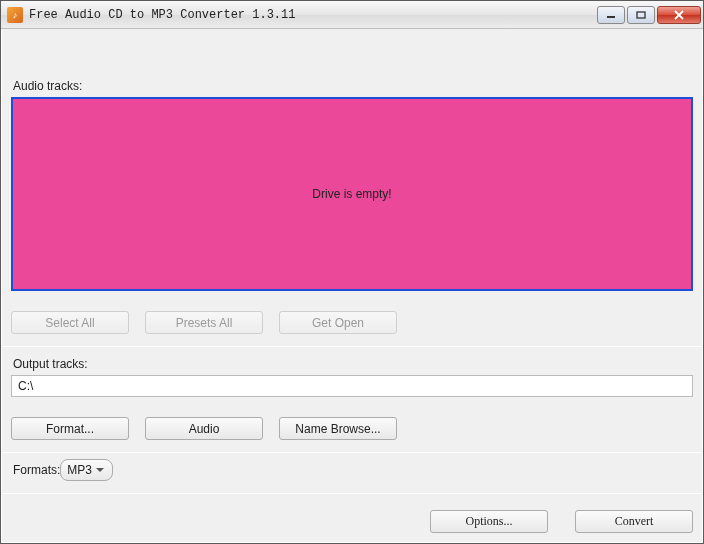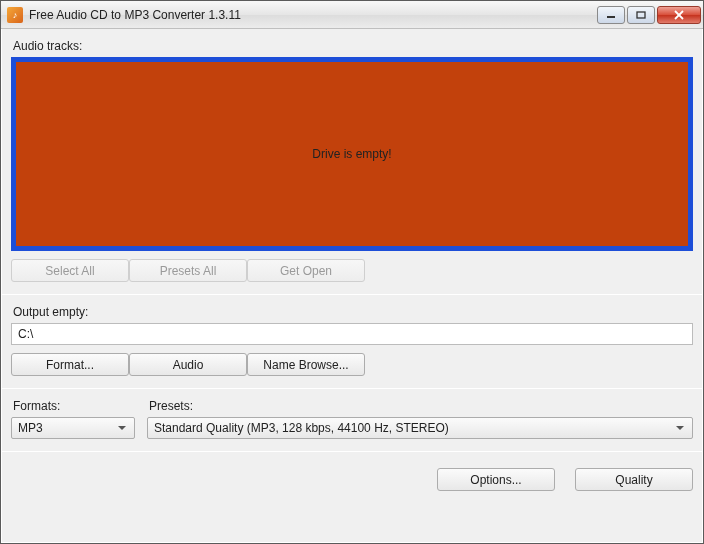--- a/index.html
+++ b/index.html
@@ -24,21 +24,21 @@
     padding: 0 2px 0 6px;
   }
   .title-icon {
     width: 16px; height: 16px;
     background: linear-gradient(135deg, #f5a83a, #d9641a);
     border-radius: 2px;
     margin-right: 6px;
     display: flex; align-items: center; justify-content: center;
     font-size: 9px; color: #fff; font-weight: bold;
   }
-  .titlebar-text { flex: 1; color: #222; }
+  .titlebar-text { flex: 1; color: #222; font-family: Liberation Mono, monospace; }
   .win-controls { display: flex; gap: 2px; }
   .win-btn {
     width: 28px; height: 18px;
     border: 1px solid #8a8a8a;
     border-radius: 3px;
     background: linear-gradient(to bottom, #f2f6fb, #cdd8e8);
     display: flex; align-items: center; justify-content: center;
     font-size: 10px; color: #333;
   }
   .win-btn.close {
@@ -46,33 +46,33 @@
     background: linear-gradient(to bottom, #eea196 0%, #d9513c 48%, #c5331f 52%, #e27b6a 100%);
     border-color: #9a3a2c;
     color: #fff;
     width: 44px;
   }
   .win-btn svg { display: block; }
   
   .client {
     flex: 1;
     padding: 6px 10px 10px 10px;
-    display: flex; flex-direction: column;
+    display: flex; flex-direction: column; justify-content: flex-end;
   }
   .label { color: #222; margin: 4px 0 4px 2px; }
   
   .tracks-box {
     flex: 0 0 194px;
-    background: #c2410c;
-    border: 5px solid #1d4ed8;
+    background: #ec4899;
+    border: 2px solid #1d4ed8;
     display: flex; align-items: center; justify-content: center;
     color: #222;
   }
   
-  .row { display: flex; gap: 0; margin-top: 8px; }
+  .row { display: flex; gap: 16px; margin-top: 20px; }
   .btn {
     height: 23px;
     min-width: 118px;
     border: 1px solid #acacac;
     border-radius: 3px;
     background: linear-gradient(to bottom, #fbfbfb, #e8e8e8);
     color: #222;
     font: inherit;
     display: flex; align-items: center; justify-content: center;
     padding: 0 10px;
@@ -95,49 +95,50 @@
     width: 100%;
     height: 22px;
     border: 1px solid #bcbcbc;
     background: #fff;
     font: inherit;
     padding: 2px 6px;
     color: #222;
   }
   
   .formats-row { display: flex; gap: 12px; align-items: flex-end; }
-  .col { display: flex; flex-direction: column; }
+  .col { display: flex; flex-direction: row; }
   .col.formats { width: 124px; }
   .col.presets { flex: 1; }
   
   .select {
     height: 22px;
     border: 1px solid #acacac;
-    border-radius: 2px;
+    border-radius: 8px;
     background: linear-gradient(to bottom, #fbfbfb, #e8e8e8);
     display: flex; align-items: center;
     padding: 0 4px 0 6px;
     font: inherit; color: #222;
     position: relative;
   }
   .select .chev {
     margin-left: auto;
     width: 16px; height: 100%;
     display: flex; align-items: center; justify-content: center;
   }
   .select .chev::before {
     content: "";
     border-left: 4px solid transparent;
     border-right: 4px solid transparent;
     border-top: 4px solid #555;
   }
   
   .footer {
-    display: flex; justify-content: flex-end; gap: 20px;
+    display: flex; justify-content: flex-end; gap: 27px;
     margin-top: 10px;
+    font-family: Liberation Serif, serif;
   }
   .footer .btn { min-width: 118px; }
 </style>
 </head>
 <body>
 
 <div class="window">
   <div class="titlebar">
     <div class="title-icon">♪</div>
     <div class="titlebar-text">Free Audio CD to MP3 Converter 1.3.11</div>
@@ -169,49 +170,42 @@
     </div>
 
     <div class="row">
       <button class="btn btn-wide disabled" disabled="">Select All</button>
       <button class="btn btn-wide disabled" disabled="">Presets All</button>
       <button class="btn btn-wide disabled" disabled="">Get Open</button>
     </div>
 
     <div class="hr"></div>
 
-    <div class="label">Output empty:</div>
+    <div class="label">Output tracks:</div>
     <input class="text-input" value="C:\" style="">
 
     <div class="row">
       <button class="btn btn-wide">Format...</button>
       <button class="btn btn-wide">Audio</button>
       <button class="btn btn-wide">Name Browse...</button>
     </div>
 
     <div class="hr"></div>
 
     <div class="formats-row">
       <div class="col formats">
         <div class="label">Formats:</div>
         <div class="select">
           <span>MP3</span>
           <span class="chev"></span>
         </div>
       </div>
-      <div class="col presets">
-        <div class="label">Presets:</div>
-        <div class="select">
-          <span>Standard Quality (MP3, 128 kbps, 44100 Hz, STEREO)</span>
-          <span class="chev"></span>
-        </div>
-      </div>
     </div>
 
     <div class="hr"></div>
 
     <div class="footer">
       <button class="btn">Options...</button>
-      <button class="btn">Quality</button>
+      <button class="btn">Convert</button>
     </div>
 
   </div>
 </div>
 
 </body></html>

